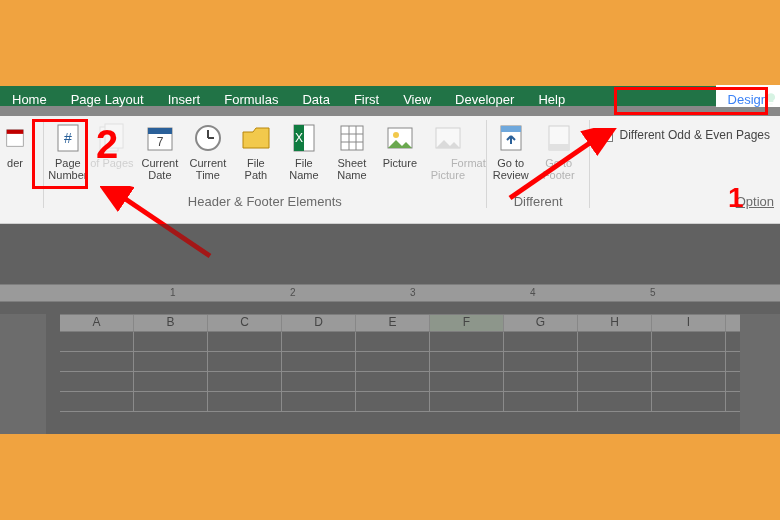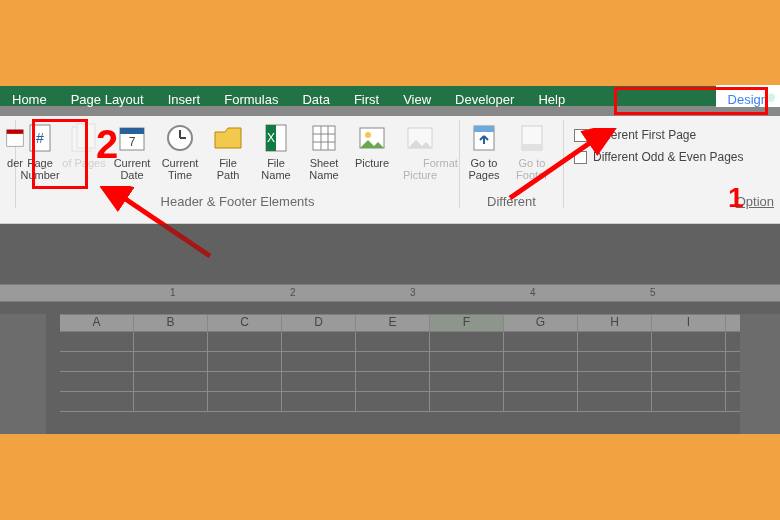--- a/index.html
+++ b/index.html
@@ -232,21 +232,21 @@
     <div class="tab design">Design</div>
     <svg class="tell-me-bulb" viewBox="0 0 24 24" fill="currentColor">
         <path d="M9 21h6v-1H9v1zm3-19a7 7 0 0 0-4 12.7V17h8v-2.3A7 7 0 0 0 12 2z"></path>
       </svg>
   </div>
   <div class="tab-box-design"></div>
 
   <div class="ribbon">
     <div class="ribbon-inner">
 
-      <div class="group" style="width:16px;gap:8px;">
+      <div class="group" style="width:44px;gap:8px;">
         <div class="group-body" style="flex-direction:column;">
           <div class="hfbtn">
             <svg class="ic" viewBox="0 0 32 32">
                 <rect x="4" y="4" width="24" height="24" fill="#fff" stroke="#888"></rect>
                 <rect x="4" y="4" width="24" height="6" fill="#c00000"></rect>
               </svg>
             <span>der</span>
           </div>
         </div>
         <div class="group-lbl"></div>
@@ -336,41 +336,37 @@
 
       <div class="group" style="width:104px;">
         <div class="group-body">
           <div class="rbtn">
             <svg class="ic" viewBox="0 0 32 32">
                 <rect x="6" y="4" width="20" height="24" fill="#fff" stroke="#888"></rect>
                 <rect x="6" y="4" width="20" height="6" fill="#6fa8dc"></rect>
                 <path d="M16 22v-8m0 0l-4 4m4-4l4 4" stroke="#2a6099" stroke-width="2" fill="none"></path>
               </svg>
             <span style="white-space:pre-line;">Go to
-Pages</span>
+Review</span>
           </div>
           <div class="rbtn disabled">
             <svg class="ic" viewBox="0 0 32 32">
                 <rect x="6" y="4" width="20" height="24" fill="#fff" stroke="#aaa"></rect>
                 <rect x="6" y="22" width="20" height="6" fill="#ccc"></rect>
               </svg>
             <span style="white-space:pre-line;">Go to
 Footer</span>
           </div>
         </div>
         <div class="group-lbl">Different</div>
       </div>
 
       <div class="group" style="flex:1;border-right:none;">
         <div class="group-body">
           <div class="opt-col">
-            <div class="opt-row">
-              <span class="cb"></span>
-              <span>Different First Page</span>
-            </div>
             <div class="opt-row">
               <span class="cb"></span>
               <span>Different Odd &amp; Even Pages</span>
             </div>
           </div>
         </div>
         <div class="group-lbl" style="text-align:right;padding-right:6px;text-decoration:underline;">Option</div>
       </div>
 
     </div>

